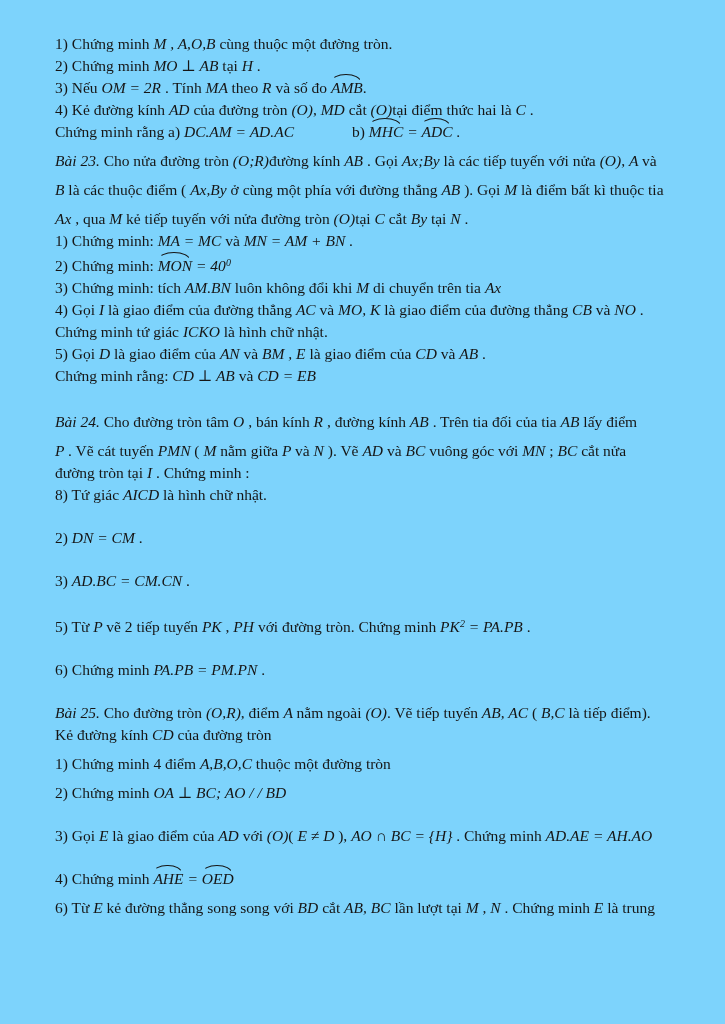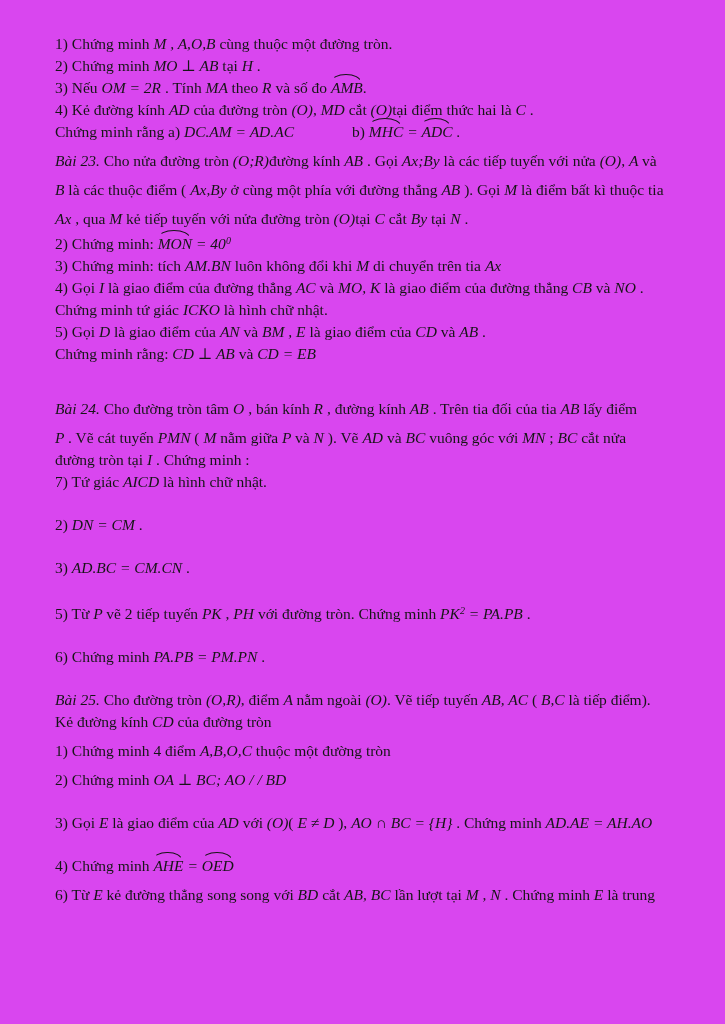--- a/index.html
+++ b/index.html
@@ -1,27 +1,27 @@
 <!DOCTYPE html>
 <html><head>
 <meta charset="utf-8">
 <style>
   * { margin:0; padding:0; box-sizing:border-box; }
   html,body { width:725px; height:1024px; background:#ffffff; overflow:hidden; }
   .page {
-    width:725px; height:1024px; background:#d946ef;
+    width:725px; height:1024px; background:#7dd3fc;
     padding:33px 26px 0 55px;
     font-family:"Liberation Serif","DejaVu Serif",serif;
     font-size:15.5px; line-height:22px; color:#161616;
   }
   .line { white-space:nowrap; }
   .line:first-child { margin-top:0; }
   .gap-sm { margin-top:7px; }
   .gap-md { margin-top:21px; }
-  .gap-lg { margin-top:33px; }
+  .gap-lg { margin-top:24px; }
   .seg-p { font-style:normal; }
   .seg-m { font-style:italic; }
   .seg-b { font-style:italic; font-weight:normal; }
   .seg-a { font-style:italic; position:relative; display:inline-block; }
   .seg-a::before {
     content:""; position:absolute; left:0; right:2px; top:-3px; height:6px;
     border:1.4px solid transparent; border-top-color:#161616;
     border-radius:50% / 100% 100% 0 0;
   }
   .seg-s { font-style:italic; font-size:10px; vertical-align:5px; }
@@ -33,30 +33,31 @@
 <div class="page">
   <div>
       <div class="line"><span class="seg-p">1) Chứng minh </span><span class="seg-m">M , A,O,B </span><span class="seg-p">cùng thuộc một đường tròn.</span></div>
       <div class="line"><span class="seg-p">2) Chứng minh </span><span class="seg-m">MO ⊥ AB </span><span class="seg-p">tại </span><span class="seg-m">H </span><span class="seg-p">.</span></div>
       <div class="line"><span class="seg-p">3) Nếu </span><span class="seg-m">OM = 2R </span><span class="seg-p">. Tính </span><span class="seg-m">MA </span><span class="seg-p">theo </span><span class="seg-m">R </span><span class="seg-p">và số đo </span><span class="seg-a">AMB</span><span class="seg-p">.</span></div>
       <div class="line"><span class="seg-p">4) Kẻ đường kính </span><span class="seg-m">AD </span><span class="seg-p">của đường tròn </span><span class="seg-m">(O)</span><span class="seg-p">, </span><span class="seg-m">MD </span><span class="seg-p">cắt </span><span class="seg-m">(O)</span><span class="seg-p">tại điểm thức hai là </span><span class="seg-m">C </span><span class="seg-p">.</span></div>
       <div class="line"><span class="seg-p">Chứng minh rằng a) </span><span class="seg-m">DC.AM = AD.AC</span><span class="seg-g"></span><span class="seg-p">b) </span><span class="seg-a">MHC</span><span class="seg-m"> = </span><span class="seg-a">ADC</span><span class="seg-p"> .</span></div>
       <div class="line gap-sm"><span class="seg-b">Bài 23. </span><span class="seg-p">Cho nửa đường tròn </span><span class="seg-m">(O;R)</span><span class="seg-p">đường kính </span><span class="seg-m">AB </span><span class="seg-p">. Gọi </span><span class="seg-m">Ax;By </span><span class="seg-p">là các tiếp tuyến với nửa </span><span class="seg-m">(O)</span><span class="seg-p">, </span><span class="seg-m">A </span><span class="seg-p">và</span></div>
       <div class="line gap-sm"><span class="seg-m">B </span><span class="seg-p">là các thuộc điểm ( </span><span class="seg-m">Ax,By </span><span class="seg-p">ở cùng một phía với đường thẳng </span><span class="seg-m">AB </span><span class="seg-p">). Gọi </span><span class="seg-m">M </span><span class="seg-p">là điểm bất kì thuộc tia</span></div>
       <div class="line gap-sm"><span class="seg-m">Ax </span><span class="seg-p">, qua </span><span class="seg-m">M </span><span class="seg-p">kẻ tiếp tuyến với nửa đường tròn </span><span class="seg-m">(O)</span><span class="seg-p">tại </span><span class="seg-m">C </span><span class="seg-p">cắt </span><span class="seg-m">By </span><span class="seg-p">tại </span><span class="seg-m">N </span><span class="seg-p">.</span></div>
+      <div class="line"><span class="seg-p">1) Chứng minh: </span><span class="seg-m">MA = MC </span><span class="seg-p">và </span><span class="seg-m">MN = AM + BN </span><span class="seg-p">.</span></div>
       <div class="line"><span class="seg-p">2) Chứng minh: </span><span class="seg-a">MON</span><span class="seg-m"> = 40</span><span class="seg-s">0</span></div>
       <div class="line"><span class="seg-p">3) Chứng minh: tích </span><span class="seg-m">AM.BN </span><span class="seg-p">luôn không đổi khi </span><span class="seg-m">M </span><span class="seg-p">di chuyển trên tia </span><span class="seg-m">Ax</span></div>
       <div class="line"><span class="seg-p">4) Gọi </span><span class="seg-m">I </span><span class="seg-p">là giao điểm của đường thẳng </span><span class="seg-m">AC </span><span class="seg-p">và </span><span class="seg-m">MO, K </span><span class="seg-p">là giao điểm của đường thẳng </span><span class="seg-m">CB </span><span class="seg-p">và </span><span class="seg-m">NO </span><span class="seg-p">.</span></div>
       <div class="line"><span class="seg-p">Chứng minh tứ giác </span><span class="seg-m">ICKO </span><span class="seg-p">là hình chữ nhật.</span></div>
       <div class="line"><span class="seg-p">5) Gọi </span><span class="seg-m">D </span><span class="seg-p">là giao điểm của </span><span class="seg-m">AN </span><span class="seg-p">và </span><span class="seg-m">BM , E </span><span class="seg-p">là giao điểm của </span><span class="seg-m">CD </span><span class="seg-p">và </span><span class="seg-m">AB </span><span class="seg-p">.</span></div>
       <div class="line"><span class="seg-p">Chứng minh rằng: </span><span class="seg-m">CD ⊥ AB </span><span class="seg-p">và </span><span class="seg-m">CD = EB</span></div>
       <div class="line gap-lg"><span class="seg-b">Bài 24. </span><span class="seg-p">Cho đường tròn tâm </span><span class="seg-m">O </span><span class="seg-p">, bán kính </span><span class="seg-m">R </span><span class="seg-p">,  đường kính </span><span class="seg-m">AB </span><span class="seg-p">. Trên tia đối của tia </span><span class="seg-m">AB </span><span class="seg-p">lấy điểm</span></div>
       <div class="line gap-sm"><span class="seg-m">P </span><span class="seg-p">. Vẽ cát tuyến </span><span class="seg-m">PMN </span><span class="seg-p">( </span><span class="seg-m">M </span><span class="seg-p">nằm giữa </span><span class="seg-m">P </span><span class="seg-p">và </span><span class="seg-m">N </span><span class="seg-p">). Vẽ </span><span class="seg-m">AD </span><span class="seg-p">và </span><span class="seg-m">BC </span><span class="seg-p">vuông góc với </span><span class="seg-m">MN </span><span class="seg-p">; </span><span class="seg-m">BC </span><span class="seg-p">cắt nửa</span></div>
       <div class="line"><span class="seg-p">đường tròn tại </span><span class="seg-m">I </span><span class="seg-p">. Chứng minh :</span></div>
-      <div class="line"><span class="seg-p">7) Tứ giác </span><span class="seg-m">AICD </span><span class="seg-p">là hình chữ nhật.</span></div>
+      <div class="line"><span class="seg-p">8) Tứ giác </span><span class="seg-m">AICD </span><span class="seg-p">là hình chữ nhật.</span></div>
       <div class="line gap-md"><span class="seg-p">2) </span><span class="seg-m">DN = CM </span><span class="seg-p">.</span></div>
       <div class="line gap-md"><span class="seg-p">3) </span><span class="seg-m">AD.BC = CM.CN </span><span class="seg-p">.</span></div>
       <div class="line gap-md"><span class="seg-p">5) Từ </span><span class="seg-m">P </span><span class="seg-p">vẽ 2 tiếp tuyến </span><span class="seg-m">PK </span><span class="seg-p">, </span><span class="seg-m">PH </span><span class="seg-p">với đường tròn. Chứng minh </span><span class="seg-m">PK</span><span class="seg-s">2</span><span class="seg-m"> = PA.PB </span><span class="seg-p">.</span></div>
       <div class="line gap-md"><span class="seg-p">6) Chứng minh </span><span class="seg-m">PA.PB = PM.PN </span><span class="seg-p">.</span></div>
       <div class="line gap-md"><span class="seg-b">Bài 25. </span><span class="seg-p">Cho đường tròn </span><span class="seg-m">(O,R)</span><span class="seg-p">, điểm </span><span class="seg-m">A </span><span class="seg-p">nằm ngoài </span><span class="seg-m">(O)</span><span class="seg-p">. Vẽ tiếp tuyến </span><span class="seg-m">AB, AC </span><span class="seg-p">( </span><span class="seg-m">B,C </span><span class="seg-p">là tiếp điểm).</span></div>
       <div class="line"><span class="seg-p">Kẻ đường kính </span><span class="seg-m">CD </span><span class="seg-p">của đường tròn</span></div>
       <div class="line gap-sm"><span class="seg-p">1) Chứng minh 4 điểm </span><span class="seg-m">A,B,O,C </span><span class="seg-p">thuộc một đường tròn</span></div>
       <div class="line gap-sm"><span class="seg-p">2) Chứng minh </span><span class="seg-m">OA ⊥ BC; AO / / BD</span></div>
       <div class="line gap-md"><span class="seg-p">3) Gọi </span><span class="seg-m">E </span><span class="seg-p">là giao điểm của </span><span class="seg-m">AD </span><span class="seg-p">với </span><span class="seg-m">(O)</span><span class="seg-p">( </span><span class="seg-m">E ≠ D </span><span class="seg-p">), </span><span class="seg-m">AO ∩ BC = {H} </span><span class="seg-p">. Chứng minh </span><span class="seg-m">AD.AE = AH.AO</span></div>
       <div class="line gap-md"><span class="seg-p">4) Chứng minh </span><span class="seg-a">AHE</span><span class="seg-m"> = </span><span class="seg-a">OED</span></div>

